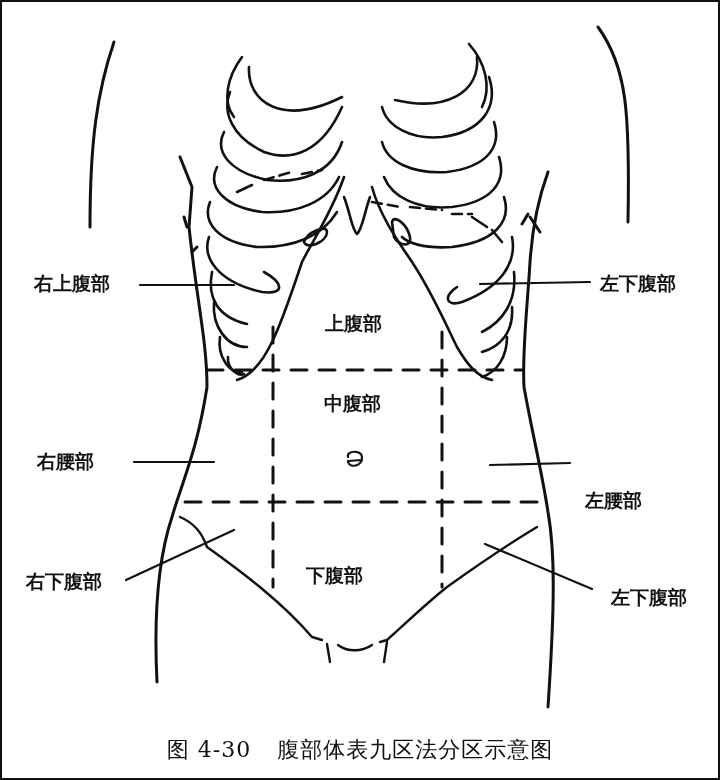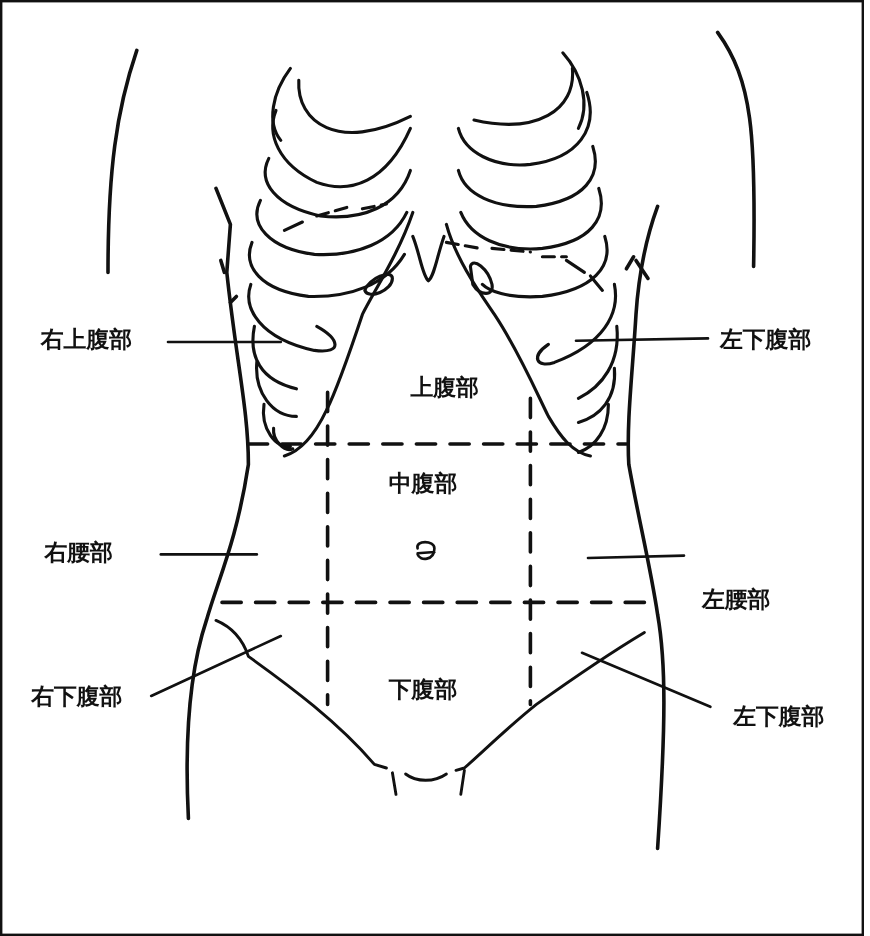--- a/index.html
+++ b/index.html
@@ -112,21 +112,24 @@
       <path d="M478 282 L588 280"></path>
       <path d="M132 460 L212 460"></path>
       <path d="M488 463 L568 461"></path>
       <path d="M124 578 L232 528"></path>
       <path d="M483 542 L590 587"></path>
     </g>
   </svg>
 
   <div class="label" style="left:32px; top:272px;">右上腹部</div>
   <div class="label" style="left:598px; top:272px;">左下腹部</div>
-  <div class="label" style="left:340px; top:312px;">上腹部</div>
+  <div class="label" style="left:323px; top:312px;">上腹部</div>
   <div class="label" style="left:35px; top:450px;">右腰部</div>
   <div class="label" style="left:322px; top:392px;">中腹部</div>
   <div class="label" style="left:583px; top:455px;margin-top:34px;">左腰部</div>
   <div class="label" style="left:24px; top:570px;">右下腹部</div>
-  <div class="label" style="left:322px; top:564px;">下腹部</div>
+  <div class="label" style="left:304px; top:564px;">下腹部</div>
   <div class="label" style="left:573px; top:586px;margin-left:36px;">左下腹部</div>
 
+  <div class="caption">
+    <span class="num">图 4-30</span><span>腹部体表九区法分区示意图</span>
+  </div>
 </div>
 
 </body></html>

